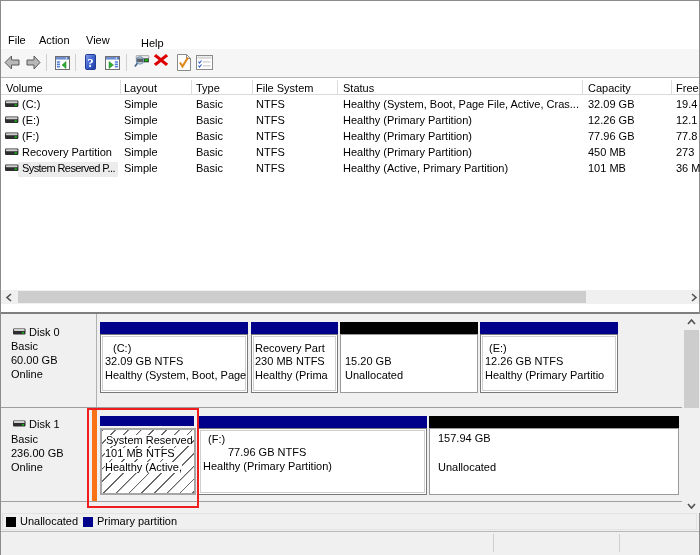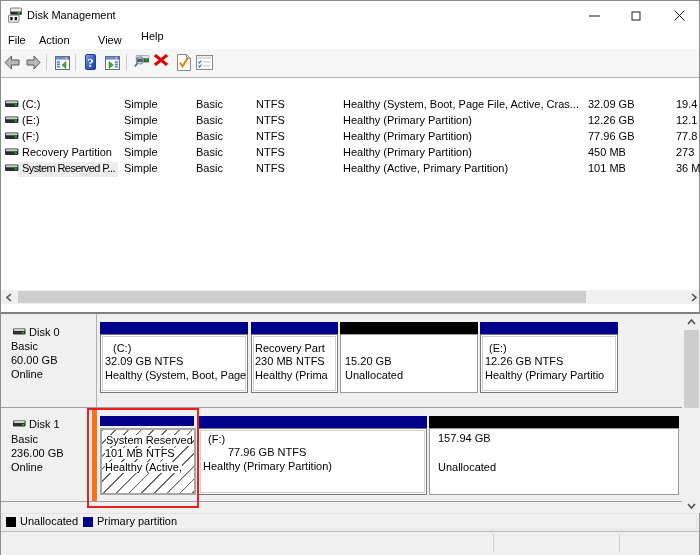--- a/index.html
+++ b/index.html
@@ -39,45 +39,25 @@
 .bar { position:absolute; height:12px; }
 .pbody { position:absolute; background:#fff; border:1px solid #787878; }
 .pinner { position:absolute; left:1px; top:1px; right:1px; bottom:1px; border:1px solid #cfcfcf; }
 .navy { background:#00008b; }
 .blk { background:#000; }
 .btxt { position:absolute; white-space:nowrap; line-height:1; overflow:hidden; }
 </style>
 </head>
 <body>
 <div id="win">
-  <div id="titlebar">
-    <svg class="abs" style="left:7px; top:6px;" width="15" height="16" viewBox="0 0 15 16">
-      <rect x="2.5" y="1" width="11" height="6.5" rx="0.5" fill="#e8e8e8" stroke="#6a6a6a" stroke-width="0.8"></rect>
-      <rect x="2.5" y="4.6" width="11" height="2.9" fill="#2b2b2b"></rect>
-      <rect x="9.6" y="5.2" width="2.4" height="1.6" fill="#2fbf3a"></rect>
-      <rect x="0.5" y="8.2" width="10.5" height="7" rx="0.6" fill="#f2f2f2" stroke="#6a6a6a" stroke-width="0.8"></rect>
-      <rect x="2.3" y="10" width="2.3" height="3.2" fill="#111"></rect>
-      <rect x="6.7" y="10" width="2.3" height="3.2" fill="#111"></rect>
-    </svg>
-    <span class="t" style="left:26px; top:9px;">Disk Management</span>
-    <svg class="abs" style="left:587px; top:9px;" width="12" height="12" viewBox="0 0 12 12">
-      <rect x="1" y="5.5" width="11" height="1" fill="#1a1a1a"></rect>
-    </svg>
-    <svg class="abs" style="left:629px; top:9px;" width="12" height="12" viewBox="0 0 12 12">
-      <rect x="2" y="2" width="8" height="8" fill="none" stroke="#1a1a1a" stroke-width="1"></rect>
-    </svg>
-    <svg class="abs" style="left:672px; top:8px;" width="13" height="13" viewBox="0 0 13 13">
-      <path d="M1.5 1.5 L11.5 11.5 M11.5 1.5 L1.5 11.5" stroke="#1a1a1a" stroke-width="1" fill="none"></path>
-    </svg>
-  </div>
   <div id="menubar">
     <span class="t" style="left:7px; top:5px;">File</span>
     <span class="t" style="left:38px; top:5px;">Action</span>
-    <span class="t" style="left:85px; top:5px;margin-left:12px;">View</span>
-    <span class="t" style="left:124px; top:1px;padding-left:16px;">Help</span>
+    <span class="t" style="left:85px; top:5px;">View</span>
+    <span class="t" style="left:124px; top:8px;padding-left:16px;">Help</span>
   </div>
   <div id="toolbar">
     <svg class="abs" style="left:3px; top:6px;" width="16" height="15" viewBox="0 0 16 15">
       <path d="M7.5 1 L1 7.5 L7.5 14 L7.5 10 L15 10 L15 5 L7.5 5 Z" fill="#b8b8b8" stroke="#5a5a5a" stroke-width="1"></path>
     </svg>
     <svg class="abs" style="left:25px; top:6px;" width="15" height="15" viewBox="0 0 15 15">
       <path d="M8 1 L14 7.5 L8 14 L8 10 L1 10 L1 5 L8 5 Z" fill="#b8b8b8" stroke="#5a5a5a" stroke-width="1"></path>
     </svg>
     <div class="tsep" style="left:45px;"></div>
     <svg class="abs" style="left:54px; top:7px;" width="15" height="14" viewBox="0 0 15 14">
@@ -133,20 +113,35 @@
     <svg class="abs" style="left:195px; top:6px;" width="17" height="15" viewBox="0 0 17 15">
       <rect x="0.5" y="0.5" width="16" height="14" fill="#fff" stroke="#8a8a8a"></rect>
       <rect x="1.5" y="1.5" width="14" height="2.4" fill="#d9d9d9"></rect>
       <path d="M2.5 6.5 L3.5 8 L5.5 5.5" fill="none" stroke="#2f5fd0" stroke-width="1.1"></path>
       <path d="M2.5 10.5 L3.5 12 L5.5 9.5" fill="none" stroke="#2f5fd0" stroke-width="1.1"></path>
       <rect x="7" y="6.3" width="7.5" height="1.2" fill="#c9c9c9"></rect>
       <rect x="7" y="10.3" width="7.5" height="1.2" fill="#c9c9c9"></rect>
     </svg>
   </div>
   <div id="list">
+    <div id="lhead">
+      <span class="cell" style="left:5px;">Volume</span>
+      <span class="cell" style="left:123px;">Layout</span>
+      <span class="cell" style="left:195px;">Type</span>
+      <span class="cell" style="left:255px;">File System</span>
+      <span class="cell" style="left:342px;">Status</span>
+      <span class="cell" style="left:587px;">Capacity</span>
+      <span class="cell" style="left:675px;">Free</span>
+      <div class="hsep" style="left:119px;"></div>
+      <div class="hsep" style="left:190px;"></div>
+      <div class="hsep" style="left:251px;"></div>
+      <div class="hsep" style="left:336px;"></div>
+      <div class="hsep" style="left:581px;"></div>
+      <div class="hsep" style="left:670px;"></div>
+    </div>
     <div class="row" style="top:18px;">
       <svg class="volico" width="14" height="8" viewBox="0 0 14 8">
           <rect x="0" y="0.5" width="13.4" height="6.6" rx="1" fill="#2e2e2e"></rect>
           <rect x="0.8" y="1.2" width="11.8" height="2" rx="0.8" fill="#cfcfcf"></rect>
           <rect x="9.6" y="4.2" width="2.2" height="1.8" fill="#18b418"></rect>
         </svg>
       <span class="cell" style="left:21px;">(C:)</span>
         <span class="cell" style="left:123px;">Simple</span>
         <span class="cell" style="left:195px;">Basic</span>
         <span class="cell" style="left:255px;">NTFS</span>

